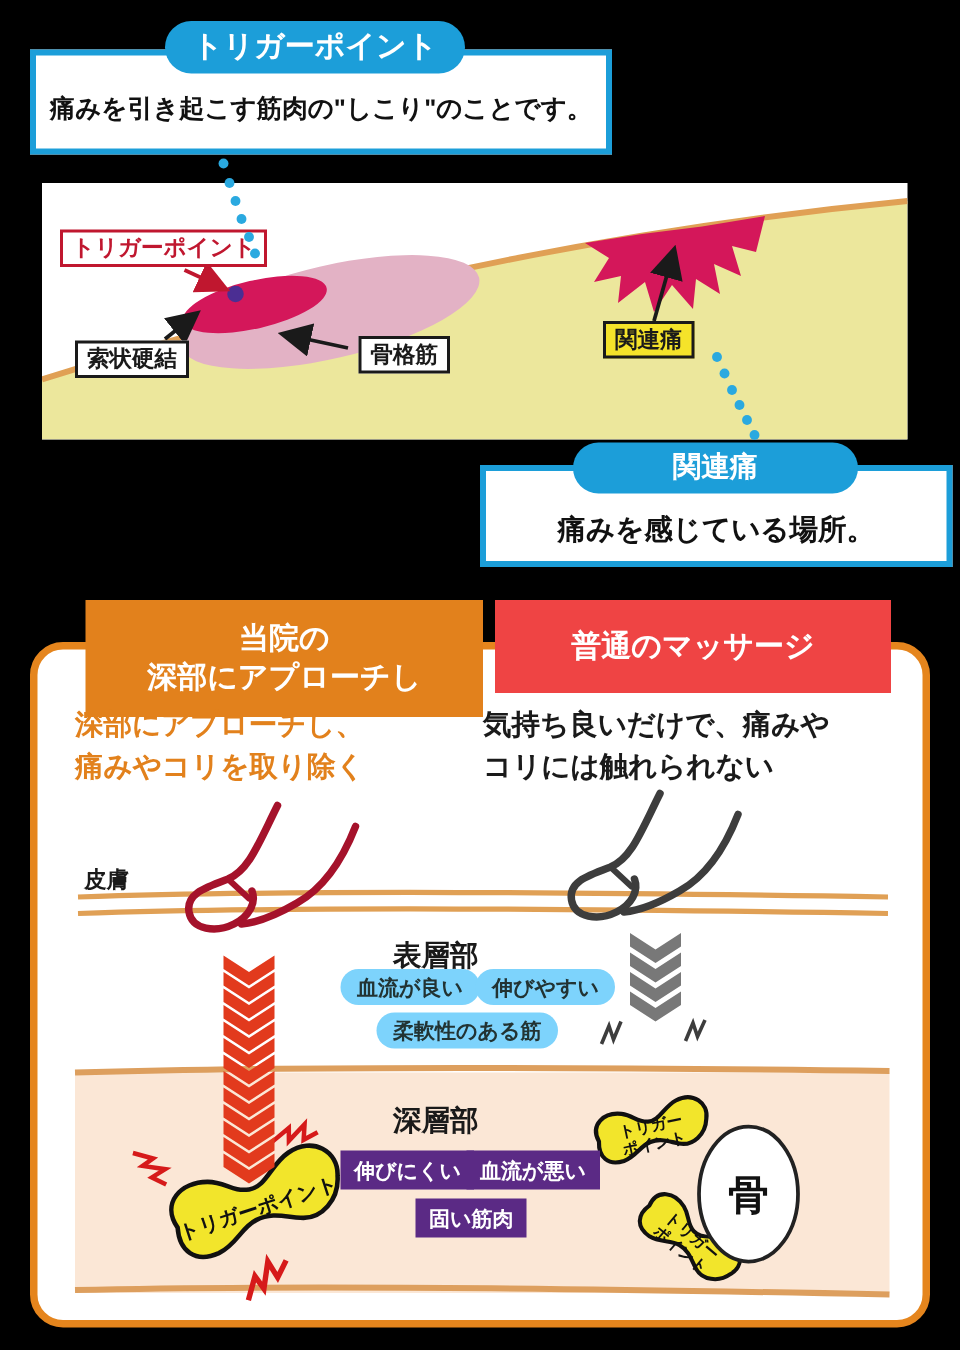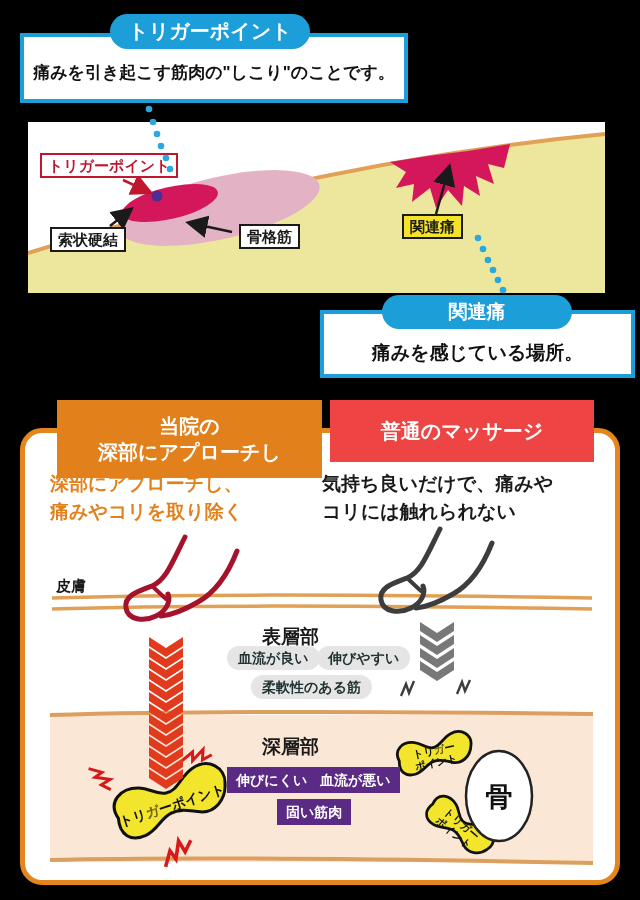--- a/index.html
+++ b/index.html
@@ -19,21 +19,21 @@
   .tag-box.red{border-color:#c0172f;color:#c0172f;}
   .tag-box.yellow{background:#f5e32a;}
 
   
   .panel{background:#fff;border:5px solid #e5851d;border-radius:22px;box-sizing:border-box;}
   .col-header{color:#fff;font-weight:bold;font-size:20px;text-align:center;line-height:1.32;
               display:flex;flex-direction:column;justify-content:center;box-sizing:border-box;}
   .sub-copy{font-weight:bold;font-size:19px;line-height:1.45;white-space:nowrap;}
   .tiny-label{font-weight:bold;font-size:15px;color:#1a1a1a;}
   .layer-label{font-weight:bold;font-size:19px;color:#1a1a1a;white-space:nowrap;}
-  .green-pill{position:absolute;background:#e5e5e5;color:#233;font-weight:bold;font-size:14px;
+  .green-pill{position:absolute;background:#7dd3fc;color:#233;font-weight:bold;font-size:14px;
               line-height:1;padding:5px 11px;border-radius:13px;white-space:nowrap;}
   .purple-tag{position:absolute;background:#5b2a85;color:#fff;font-weight:bold;font-size:14px;
               line-height:1;padding:6px 9px;white-space:nowrap;}
   svg text{font-family:"Liberation Sans","DejaVu Sans",sans-serif;}
 </style>
 </head>
 <body>
 
 <div class="stage">
 

